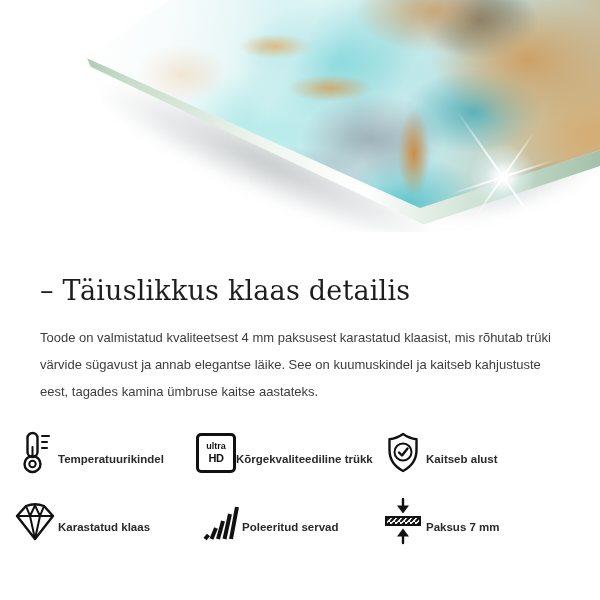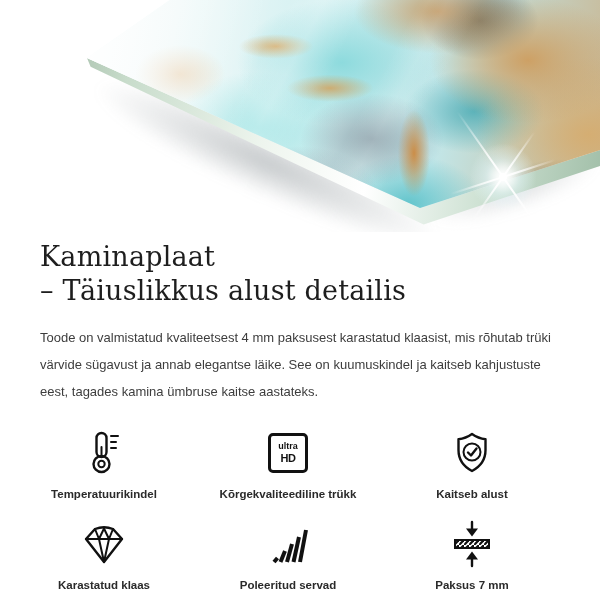--- a/index.html
+++ b/index.html
@@ -85,21 +85,21 @@
     font-weight:400;font-size:27px;line-height:34px;color:#1e1e1e;letter-spacing:.2px;
   }
   .intro{
     margin:16px 0 0 0;width:528px;font-size:13px;line-height:27px;color:#3d3d3d;
   }
   
   .features{
     display:grid;grid-template-columns:repeat(3,1fr);row-gap:20px;
     width:552px;margin:24px 0 0 -28px;
   }
-  .feature{display:flex;flex-direction:column;align-items:center;}
+  .feature{display:flex;flex-direction:row;align-items:center;}
   .ficon{height:48px;display:flex;align-items:center;justify-content:center;}
   .flabel{margin-top:11px;font-size:11.5px;color:#2a2a2a;text-align:center;font-weight:bold;}
   .uhd-box{
     width:34px;height:34px;border:3px solid #111;border-radius:5px;
     display:flex;flex-direction:column;align-items:center;justify-content:center;color:#111;
   }
   .uhd-top{font-size:9px;font-weight:700;line-height:10px;letter-spacing:0;}
   .uhd-bottom{font-size:11px;font-weight:700;line-height:15px;letter-spacing:-.5px;}
   svg .stroke{fill:none;stroke:#111;stroke-width:2.4;stroke-linecap:round;stroke-linejoin:round;}
   svg .thin{stroke-width:2;}
@@ -121,22 +121,22 @@
     <div class="glow"></div>
     <div class="ray ray-a"></div>
     <div class="ray ray-b"></div>
     <div class="ray ray-c"></div>
     <div class="core"></div>
   </div>
 </div>
 
 <div class="content">
   <h1>
-    <span>Kaminaplaat</span><br>
-    <span>– Täiuslikkus alust detailis</span>
+    <br>
+    <span>– Täiuslikkus klaas detailis</span>
   </h1>
 
   <p class="intro">Toode on valmistatud kvaliteetsest 4 mm paksusest karastatud klaasist, mis rõhutab trüki värvide sügavust ja annab elegantse läike. See on kuumuskindel ja kaitseb kahjustuste eest, tagades kamina ümbruse kaitse aastateks.</p>
 
   <div class="features">
 
     <div class="feature">
       <div class="ficon">
         <svg width="46" height="48" viewBox="0 0 46 48">
           <rect class="stroke" x="15.5" y="4" width="10" height="24" rx="5"></rect>

